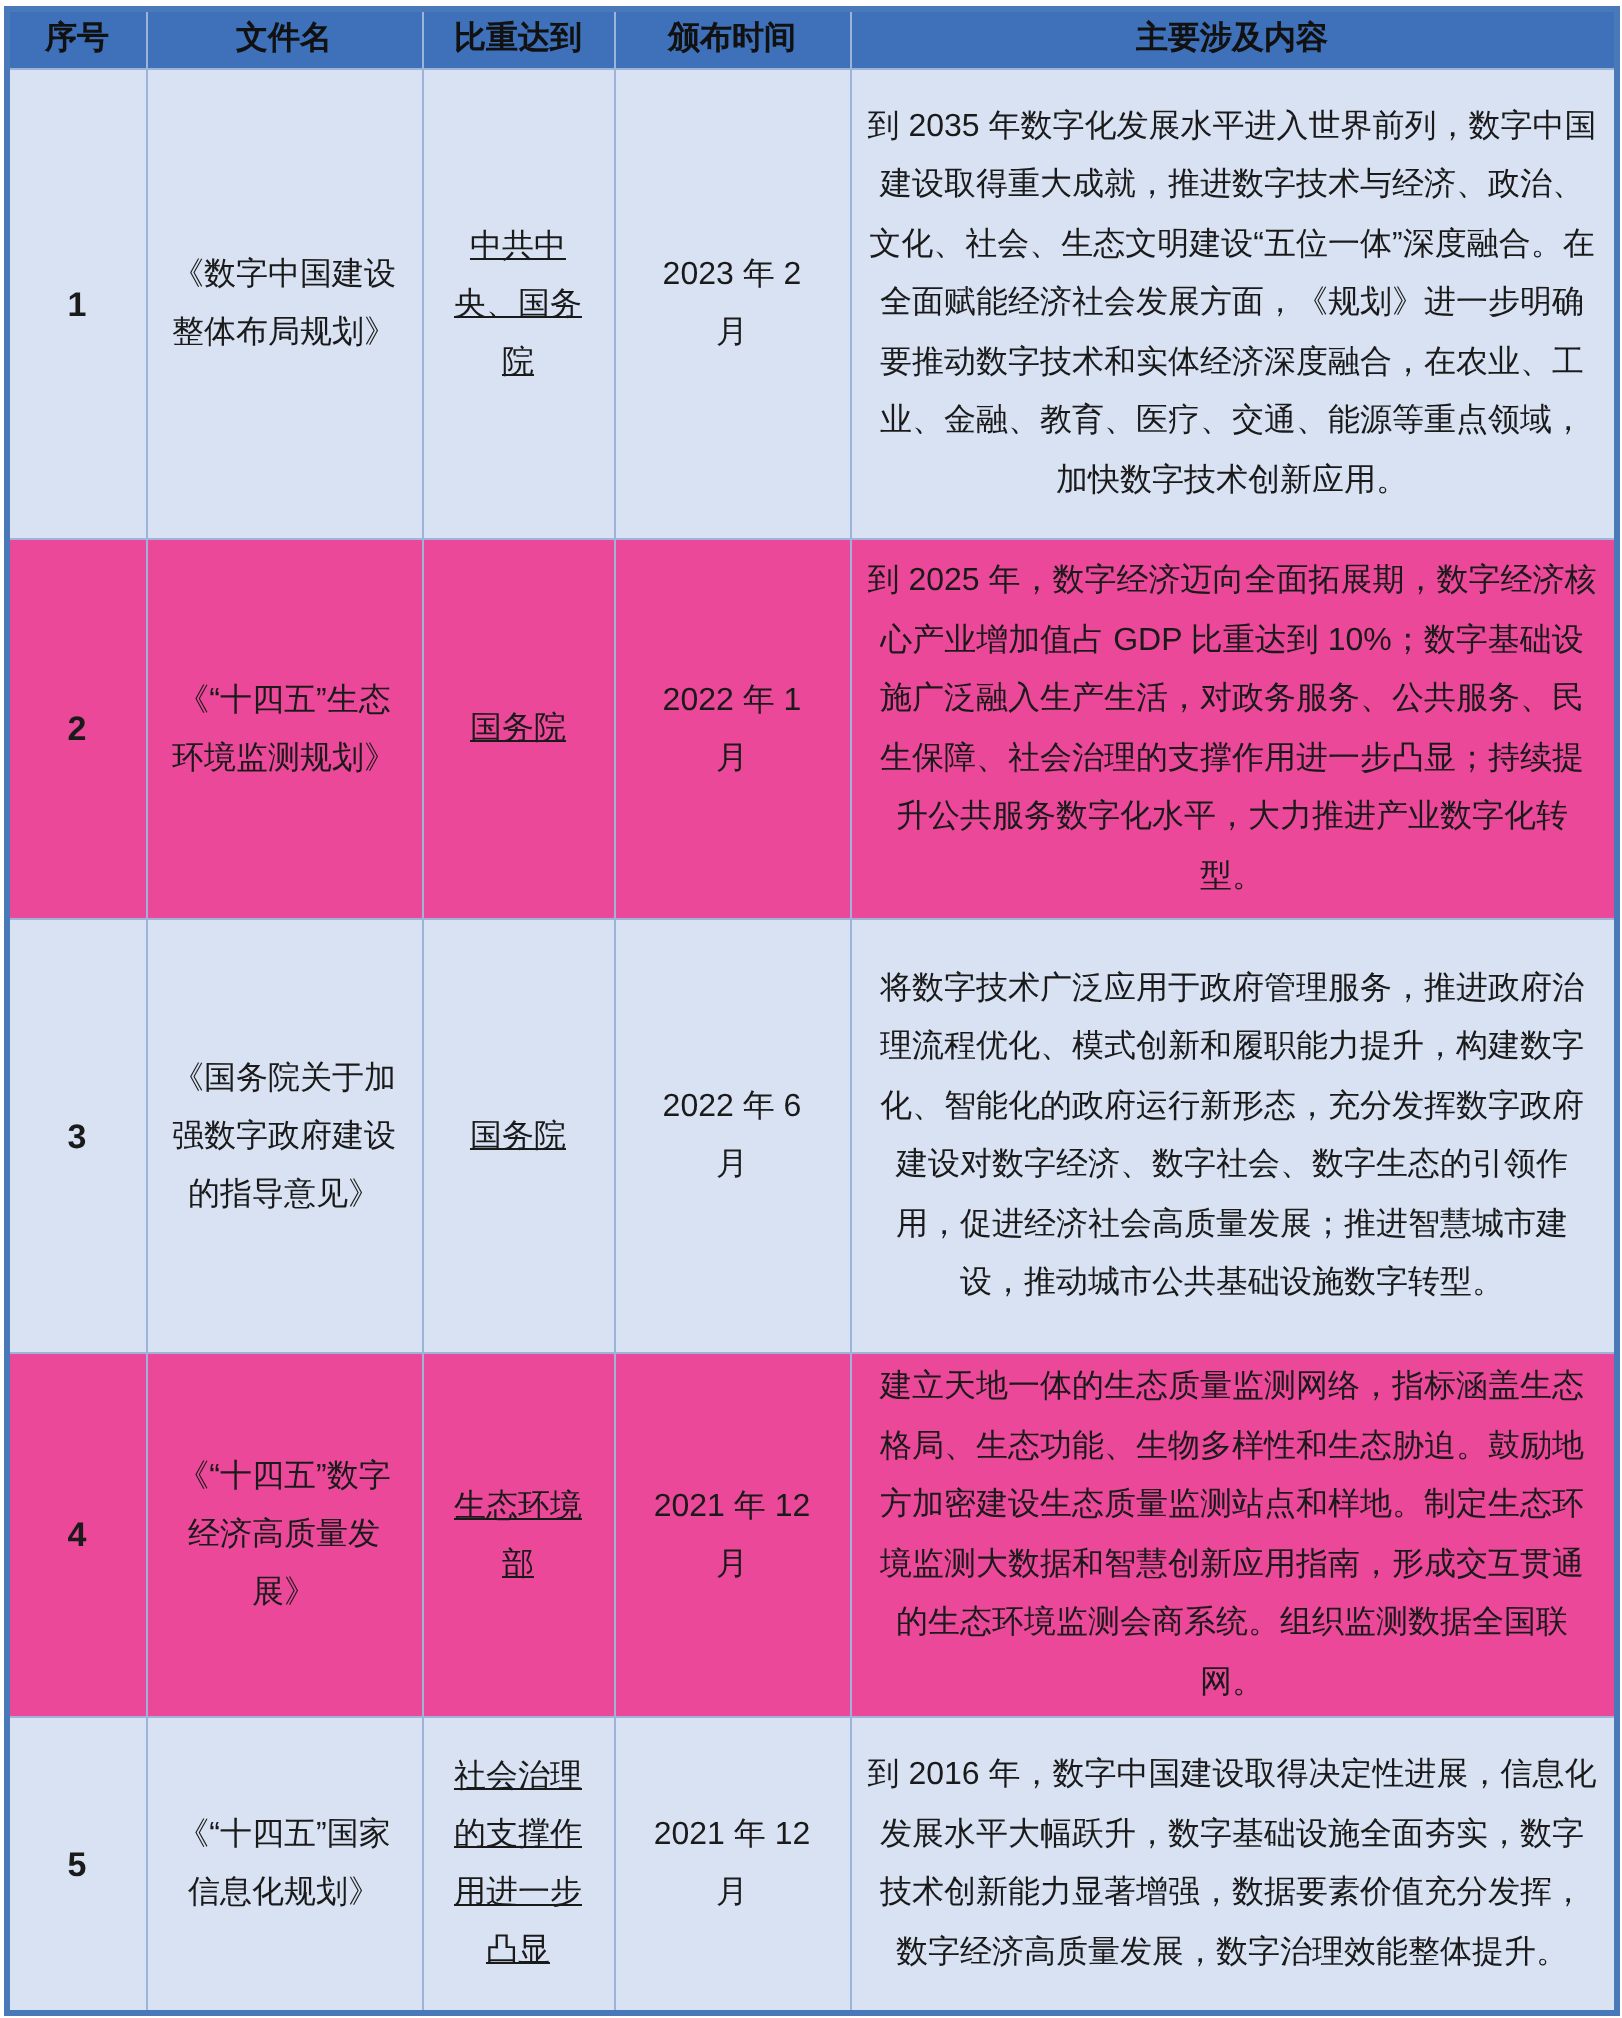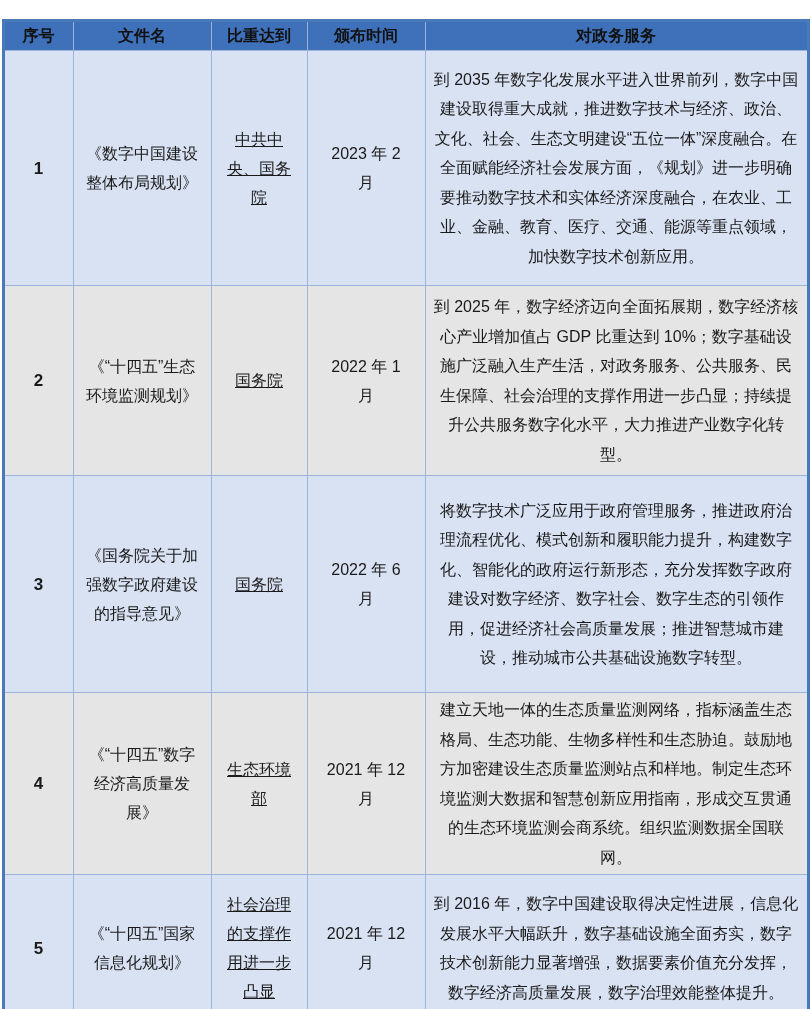--- a/index.html
+++ b/index.html
@@ -7,21 +7,21 @@
     width: 811px;
     font-family: "Liberation Sans", "DejaVu Sans", sans-serif;
     color: #1a1a1a;
     position: relative;
   }
   .page {
     width: 811px;
     height: 1009px;
     position: relative;
     box-sizing: border-box;
-    padding-top: 19px;
+    padding-top: 3px;
   }
   table.policy {
     border-collapse: collapse;
     table-layout: fixed;
     width: 805px;
     margin: 0 auto;
     border: 3px solid #4a79ba;
   }
   th, td {
     border: 1px solid #9cb4d9;
@@ -41,21 +41,21 @@
     font-size: 16px;
     line-height: 22px;
     padding: 2px 2px;
   }
   tr.r1 { height: 235px; }
   tr.r2 { height: 190px; }
   tr.r3 { height: 217px; }
   tr.r4 { height: 180px; }
   tr.r5 { height: 148px; }
   tr.alt td { background: #d9e2f3; }
-  tr.plain td { background: #e5e5e5; }
+  tr.plain td { background: #ec4899; }
   td.no { font-weight: bold; font-size: 17px; }
   td.name { padding: 2px 12px; }
   td.org { padding: 2px 13px; text-decoration: underline; }
   td.date { padding: 2px 14px; }
   td.content {
     text-align: center;
     padding: 2px 7px;
     line-height: 29.5px;
     margin-top: 44px;
   }
@@ -92,21 +92,21 @@
       <col style="width:96px">
       <col style="width:118px">
       <col style="width:383px">
     </colgroup>
     <thead>
       <tr>
         <th>序号</th>
         <th>文件名</th>
         <th>比重达到</th>
         <th>颁布时间</th>
-        <th>对政务服务</th>
+        <th>主要涉及内容</th>
       </tr>
     </thead>
     <tbody>
       <tr class="r1 alt">
         <td class="no">1</td>
         <td class="name">《数字中国建设整体布局规划》</td>
         <td class="org">中共中央、国务院</td>
         <td class="date">2023 年 2 月</td>
         <td class="content">到 2035 年数字化发展水平进入世界前列，数字中国建设取得重大成就，推进数字技术与经济、政治、文化、社会、生态文明建设“五位一体”深度融合。在全面赋能经济社会发展方面，《规划》进一步明确要推动数字技术和实体经济深度融合，在农业、工业、金融、教育、医疗、交通、能源等重点领域，加快数字技术创新应用。</td>
       </tr>

